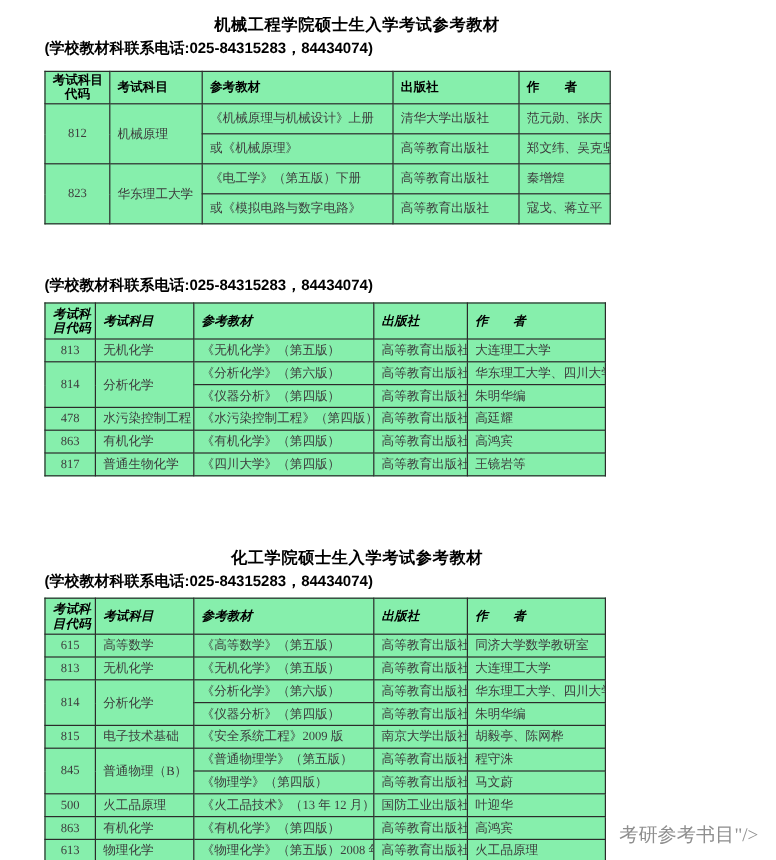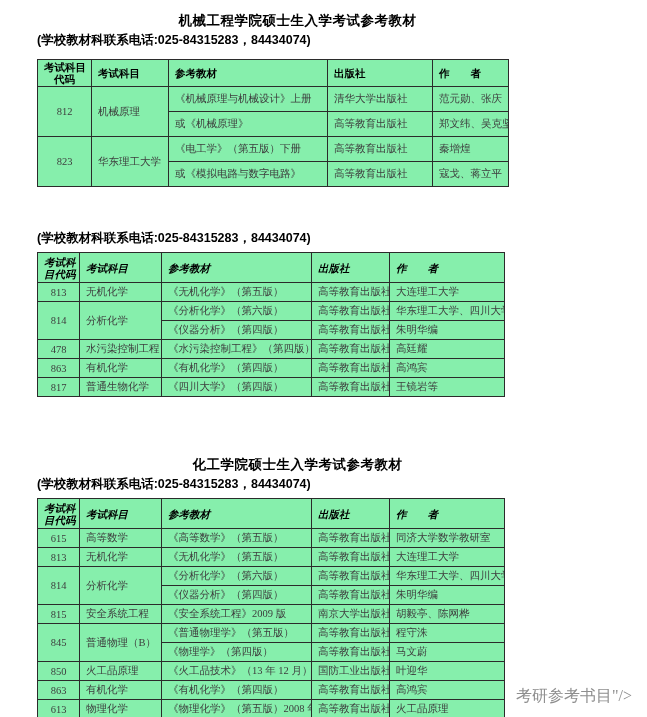--- a/index.html
+++ b/index.html
@@ -234,39 +234,39 @@
             <td>高等教育出版社</td>
             <td>华东理工大学、四川大学</td>
           </tr>
           <tr>
             <td>《仪器分析》（第四版）</td>
             <td>高等教育出版社</td>
             <td>朱明华编</td>
           </tr>
           <tr>
             <td class="c-code">815</td>
-            <td>安全系统工程</td>
+            <td>电子技术基础</td>
             <td>《安全系统工程》2009 版</td>
             <td>南京大学出版社</td>
             <td>胡毅亭、陈网桦</td>
           </tr>
           <tr>
             <td class="c-code" rowspan="2">845</td>
             <td rowspan="2">普通物理（B）</td>
             <td>《普通物理学》（第五版）</td>
             <td>高等教育出版社</td>
             <td>程守洙</td>
           </tr>
           <tr>
             <td>《物理学》（第四版）</td>
             <td>高等教育出版社</td>
             <td>马文蔚</td>
           </tr>
           <tr>
-            <td class="c-code">850</td>
+            <td class="c-code">500</td>
             <td>火工品原理</td>
             <td>《火工品技术》（13 年 12 月）</td>
             <td>国防工业出版社</td>
             <td>叶迎华</td>
           </tr>
           <tr>
             <td class="c-code">863</td>
             <td>有机化学</td>
             <td>《有机化学》（第四版）</td>
             <td>高等教育出版社</td>

